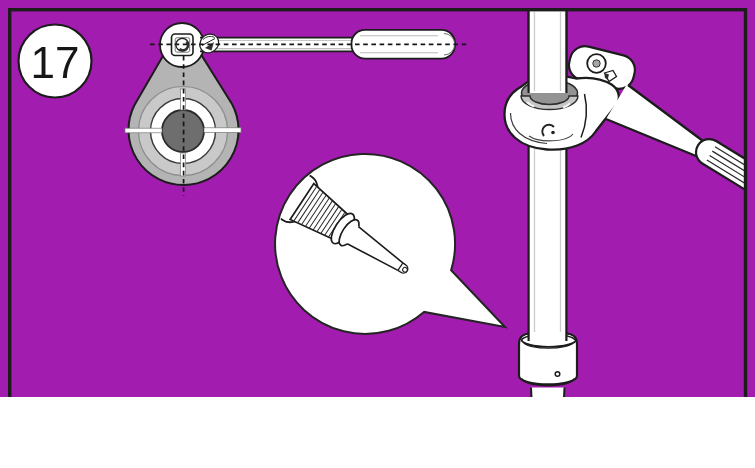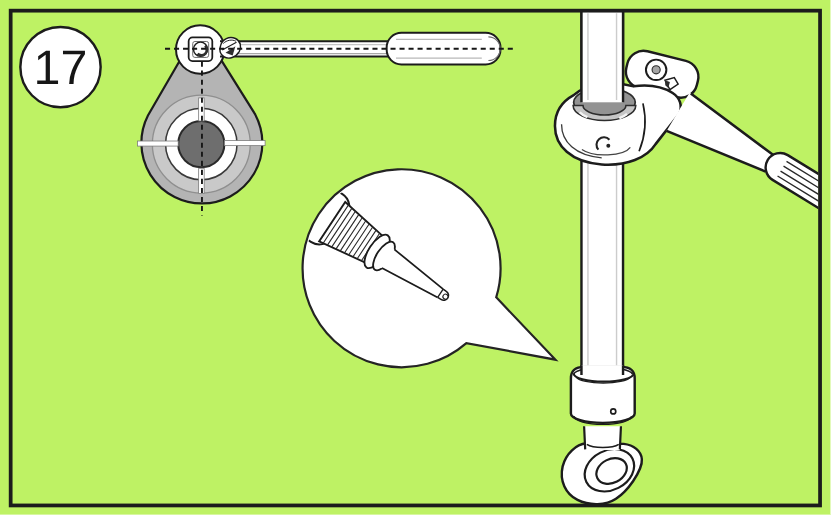--- a/index.html
+++ b/index.html
@@ -1,16 +1,16 @@
 <!DOCTYPE html>
 <html><head>
 <meta charset="utf-8">
 <style>
 html,body{margin:0;padding:0;background:#fff;}
-.page{width:755px;height:468px;position:relative;background:#bef264;font-family:"Liberation Sans",sans-serif;}
+.page{width:755px;height:397px;position:relative;background:#a21caf;font-family:"Liberation Sans",sans-serif;}
 svg{display:block}
 .ln{fill:none;stroke:#1c1c1c;}
 text.step{font-family:"Liberation Sans",sans-serif;fill:#161616;}
 </style>
 </head>
 <body>
 
 <div class="page">
 <svg width="755" height="468" viewBox="0 0 755 468">
 <defs>

